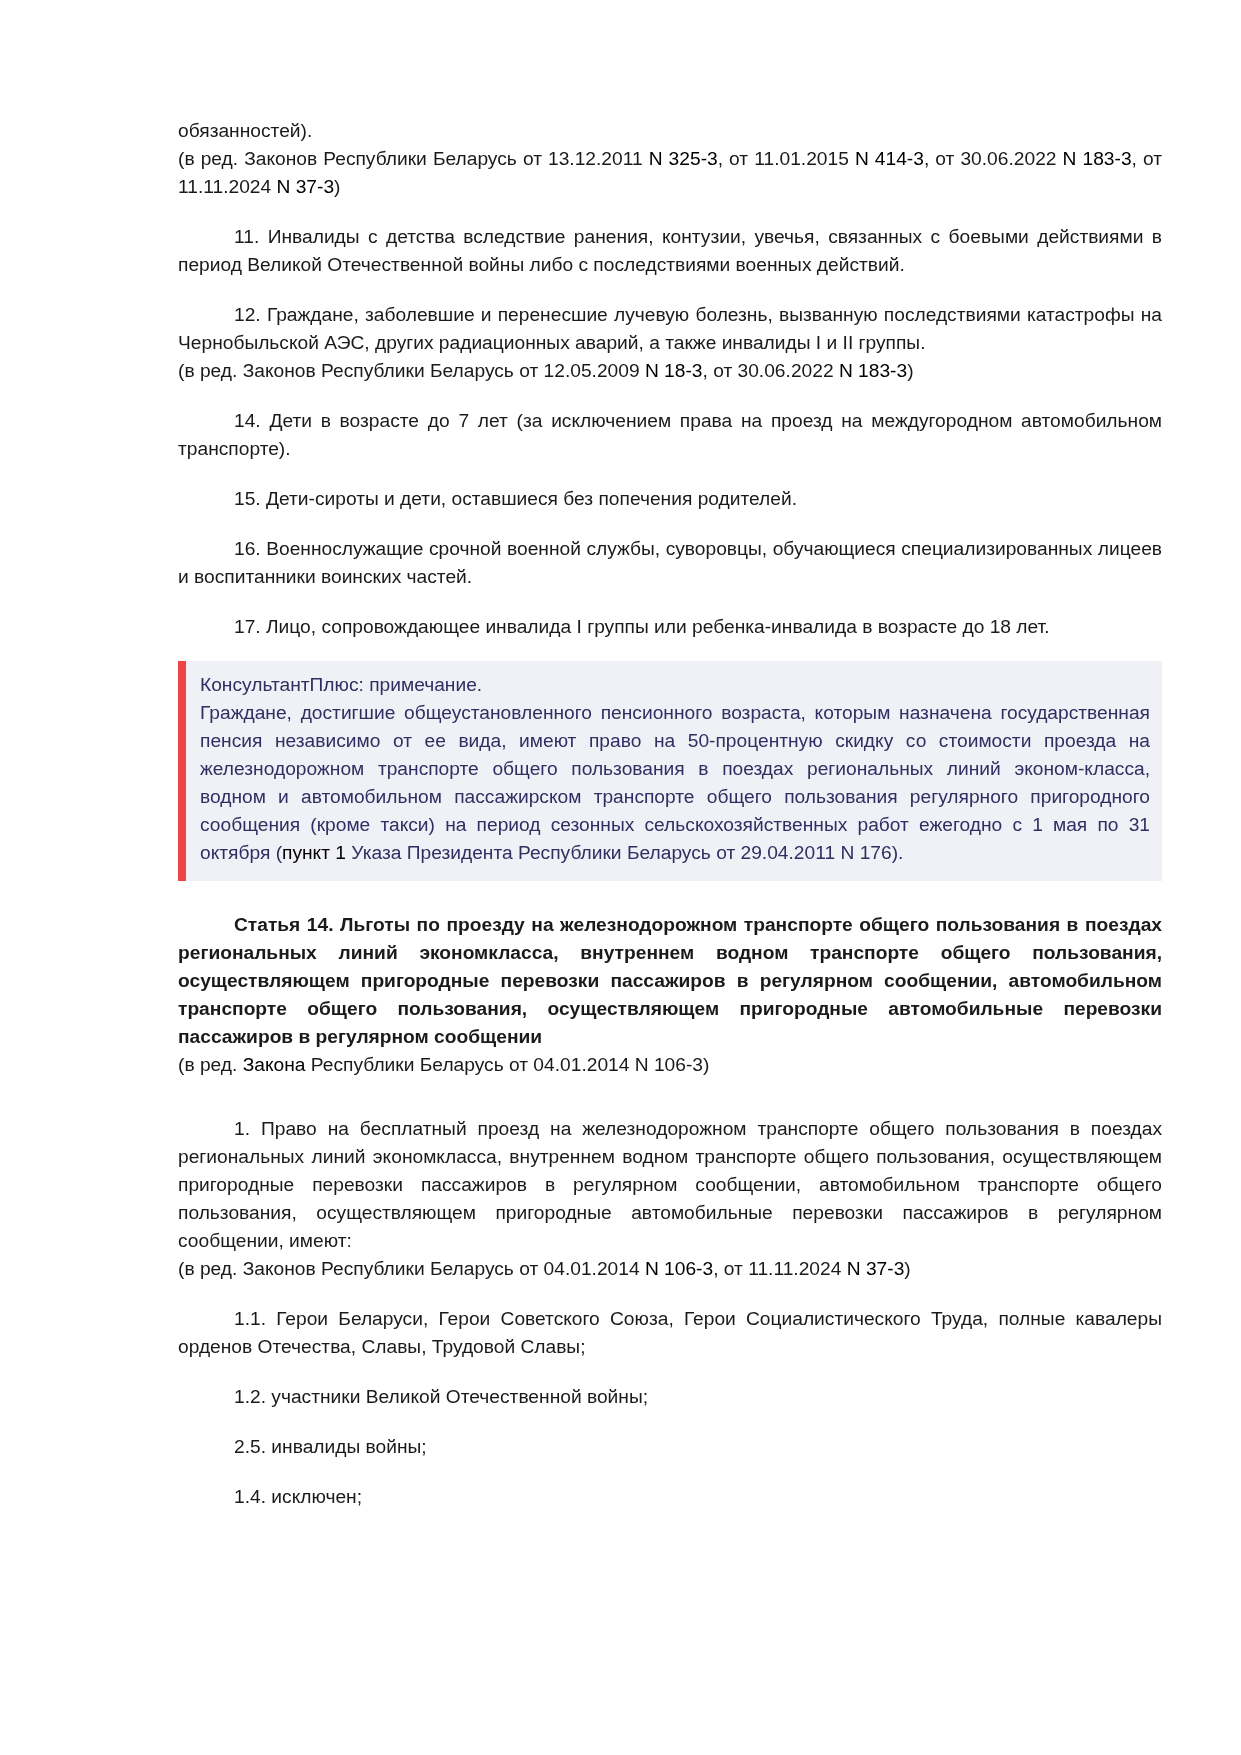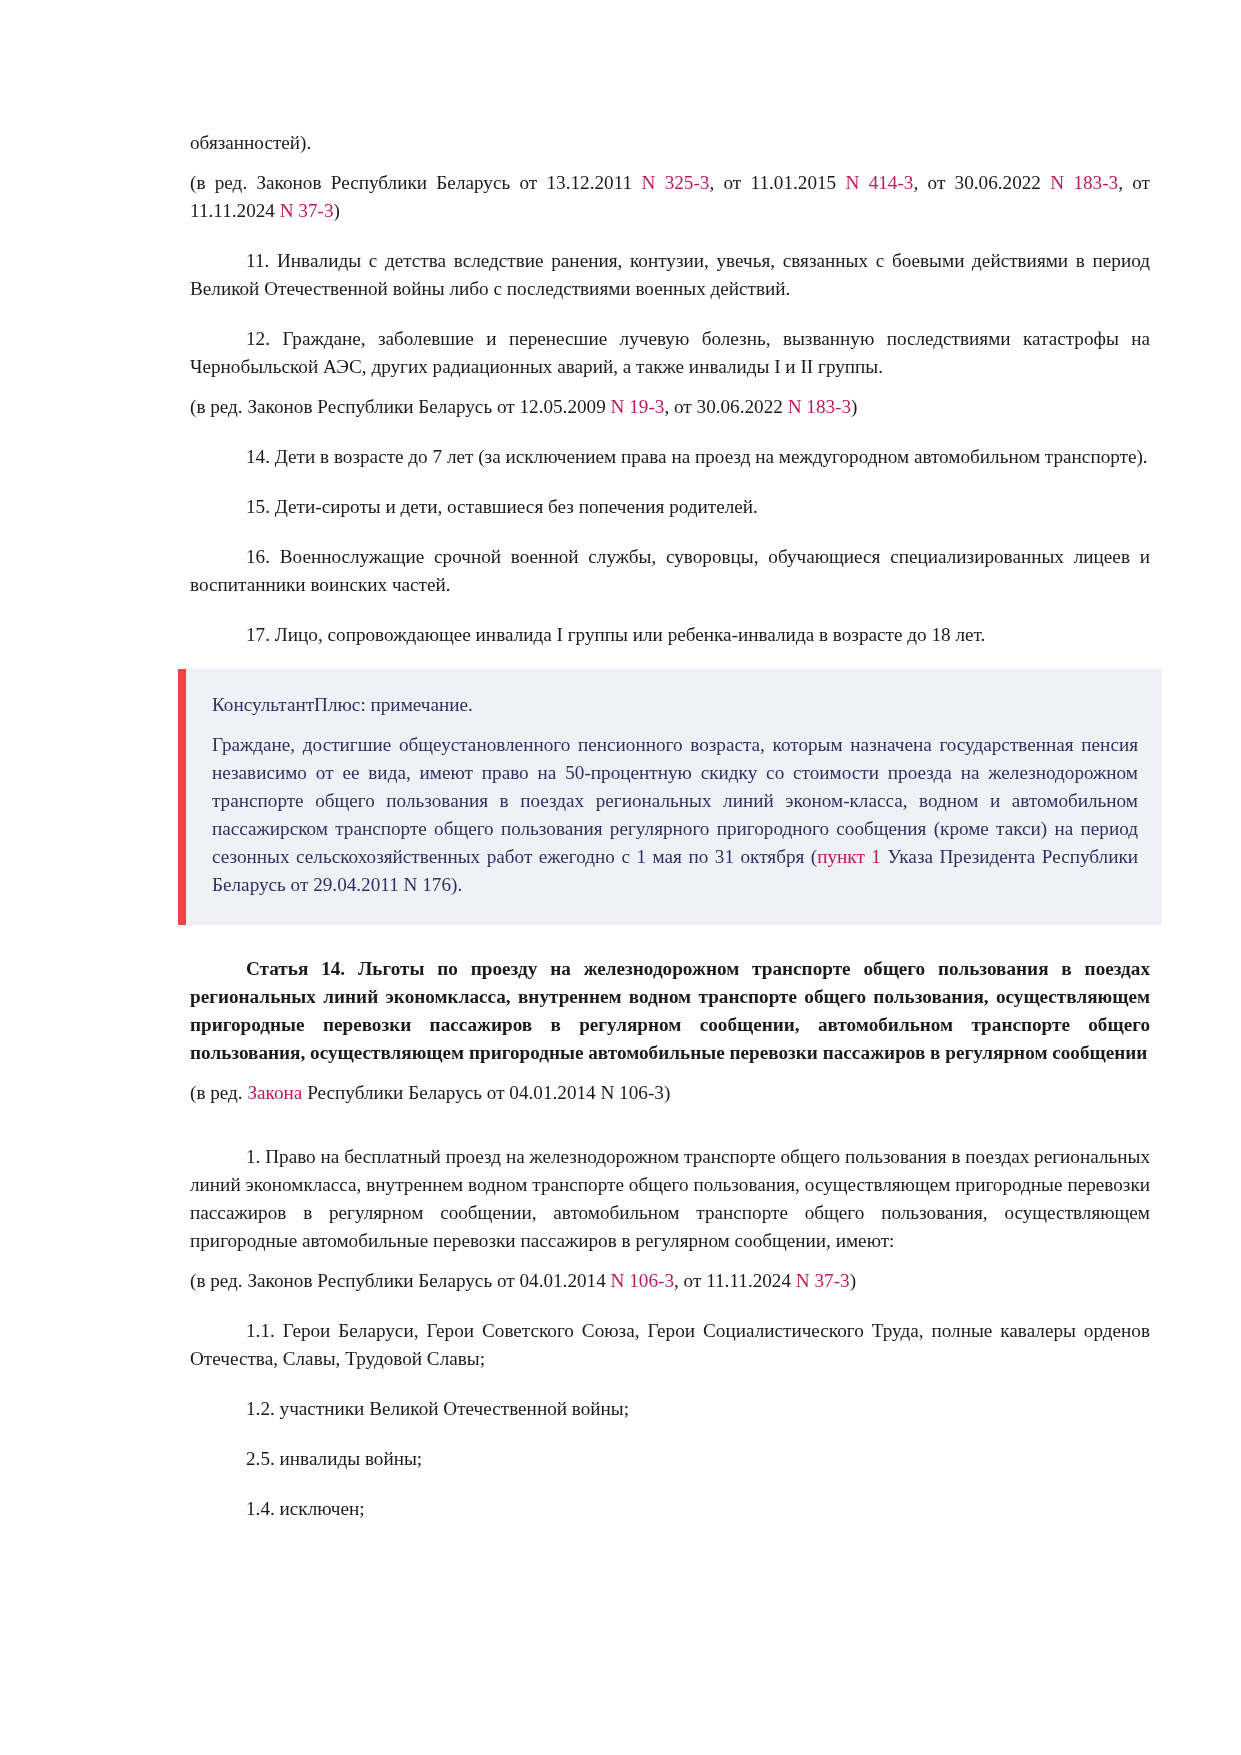--- a/index.html
+++ b/index.html
@@ -1,42 +1,42 @@
 <!DOCTYPE html>
 <html><head>
 <meta charset="utf-8">
 <style>
   html, body { margin: 0; padding: 0; background: #ffffff; }
   body { width: 1241px; height: 1755px; position: relative; overflow: hidden;
          font-family: "Liberation Sans", sans-serif; color: #1a1a1a; }
   .page { position: absolute; left: 178px; top: 117px; width: 984px; }
-  .p { font-size: 19.2px; line-height: 28px; text-align: justify; margin: 12px; font-family: Liberation Serif, serif; }
+  .p { font-size: 19.2px; line-height: 28px; text-align: justify; margin: 0; }
   .ind { text-indent: 56px; }
   .gap { margin-top: 22px; }
-  a.lnk { color: #be185d; text-decoration: none; }
+  a.lnk { color: #000000; text-decoration: none; }
   .note { margin-top: 20px; background: #f0f0f7; border-left: 8px solid #ef4444;
           padding: 10px 12px 14px 14px; color: #2a2a6a; margin-left: 0; }
   .note .p { color: #2f2f62; }
   .bold { font-weight: bold; }
 </style>
 </head>
 <body>
 
 <div class="page">
 
   <p class="p">обязанностей).</p>
   <p class="p">
     <span>(в ред. Законов Республики Беларусь от 13.12.2011 </span><a class="lnk">N 325-3</a><span>, от 11.01.2015 </span><a class="lnk">N 414-3</a><span>, от 30.06.2022 </span><a class="lnk">N 183-3</a><span>, от 11.11.2024 </span><a class="lnk">N 37-3</a><span>)</span>
   </p>
 
   <p class="p ind gap">11. Инвалиды с детства вследствие ранения, контузии, увечья, связанных с боевыми действиями в период Великой Отечественной войны либо с последствиями военных действий.</p>
 
   <p class="p ind gap">12. Граждане, заболевшие и перенесшие лучевую болезнь, вызванную последствиями катастрофы на Чернобыльской АЭС, других радиационных аварий, а также инвалиды I и II группы.</p>
   <p class="p">
-    <span>(в ред. Законов Республики Беларусь от 12.05.2009 </span><a class="lnk">N 19-3</a><span>, от 30.06.2022 </span><a class="lnk">N 183-3</a><span>)</span>
+    <span>(в ред. Законов Республики Беларусь от 12.05.2009 </span><a class="lnk">N 18-3</a><span>, от 30.06.2022 </span><a class="lnk">N 183-3</a><span>)</span>
   </p>
 
   <p class="p ind gap">14. Дети в возрасте до 7 лет (за исключением права на проезд на междугородном автомобильном транспорте).</p>
   <p class="p ind gap">15. Дети-сироты и дети, оставшиеся без попечения родителей.</p>
 
   <p class="p ind gap">16. Военнослужащие срочной военной службы, суворовцы, обучающиеся специализированных лицеев и воспитанники воинских частей.</p>
 
   <p class="p ind gap">17. Лицо, сопровождающее инвалида I группы или ребенка-инвалида в возрасте до 18 лет.</p>
 
   <div class="note">

